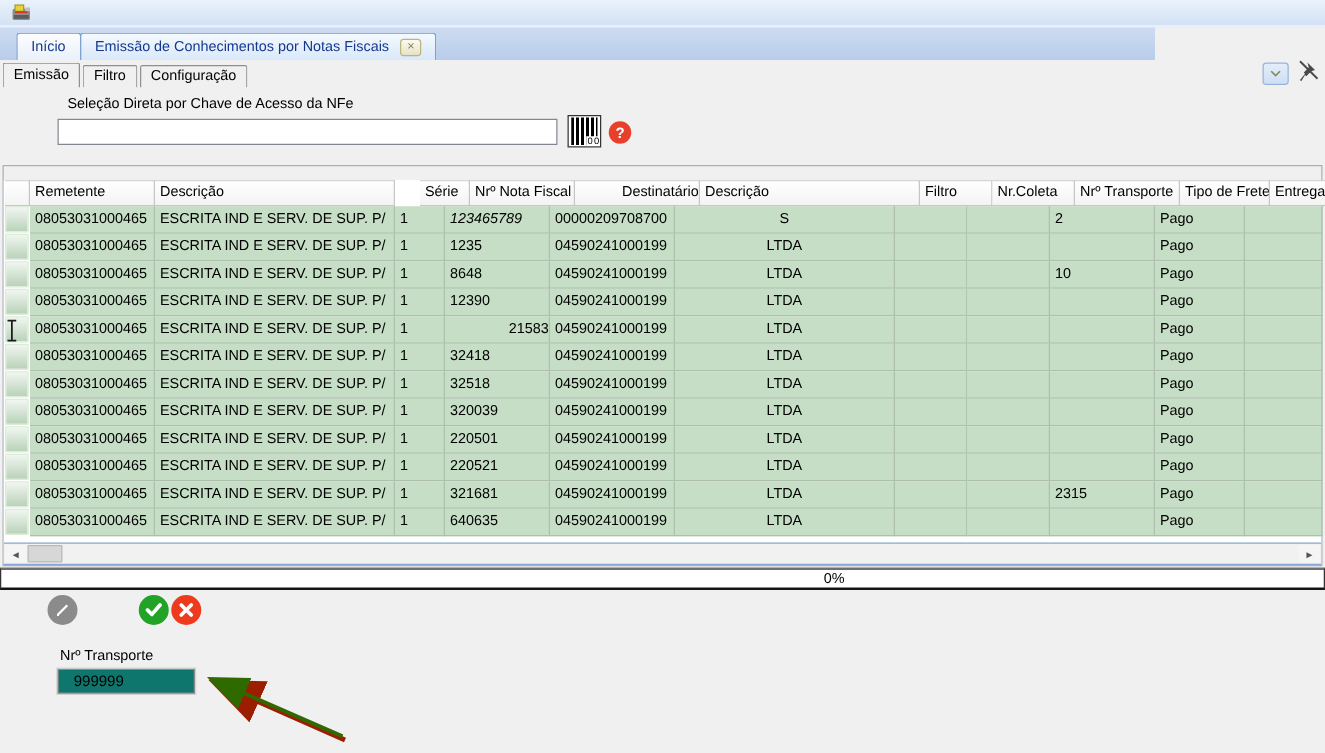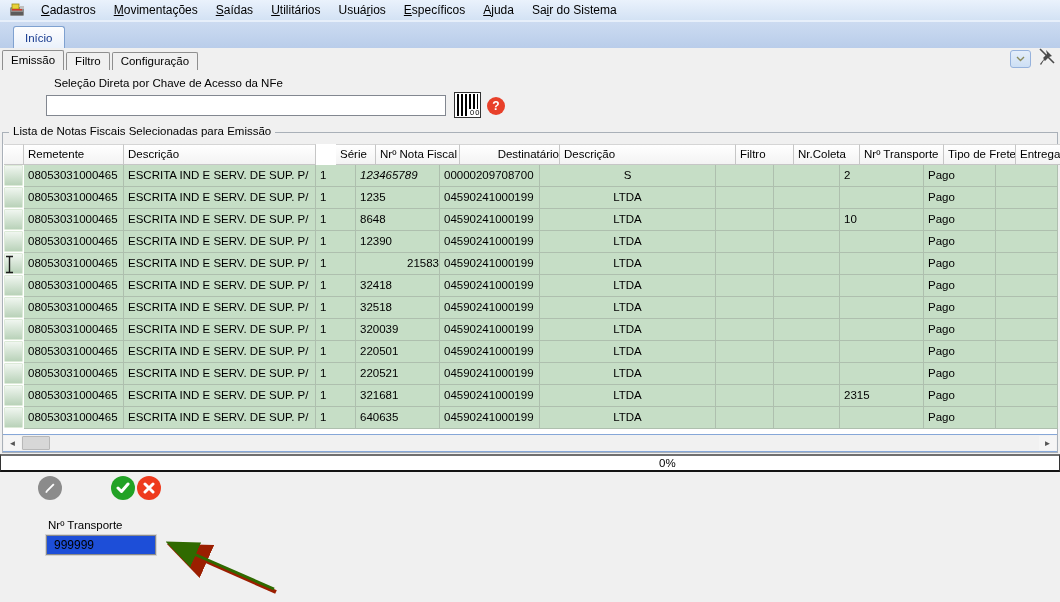--- a/index.html
+++ b/index.html
@@ -16,21 +16,21 @@
     position:absolute; top:0; left:0; width:1060px; height:20px;
     background: linear-gradient(#eaf2fc, #d3e2f4);
     display:flex; align-items:center; font-size:12px;
   }
   .menubar-gap { position:absolute; top:20px; left:0; width:1060px; height:2px; background:#e7effa; }
   .app-icon { width:18px; height:16px; margin:0 6px 0 8px; flex:none; }
   .menu-item { padding:2px 9px; cursor:default; white-space:nowrap; }
   .menu-item u { text-decoration:underline; }
   
   .tabbar {
-    position:absolute; top:22px; left:0; width:1060px; height:26px;
+    position:absolute; top:22px; left:0; width:924px; height:26px;
     background: linear-gradient(#ccdbf1, #b9cdea);
   }
   .doc-tab {
     position:absolute; bottom:0; height:22px;
     display:flex; align-items:center;
     border:1px solid #7fa1d0; border-bottom:none;
     border-radius:3px 3px 0 0;
     font-size:11.5px; color:#15388e; padding:0 11px; white-space:nowrap;
   }
   .tab-inicio { left:13px; background:linear-gradient(#fdfdfe,#eaf1fb); }
@@ -137,44 +137,47 @@
     position:absolute; width:24px; height:24px; border-radius:50%; border:none;
     display:flex; align-items:center; justify-content:center; padding:0; cursor:default;
   }
   .btn-edit    { left:38px;  top:476px; background:#8b8b8b; }
   .btn-confirm { left:111px; top:476px; background:#22a226; }
   .btn-cancel  { left:137px; top:476px; background:#ee3b1e; }
   
   .transporte-label { position:absolute; left:48px; top:519px; font-size:11.5px; }
   .transporte-input {
     position:absolute; left:46px; top:535px; width:110px; height:20px;
-    border:1px solid #8a8a8a; outline:1px solid #d4d4d4; background:#1d4ed8;
-    font-size:12px; padding:0 7px; font-family:"Liberation Sans",sans-serif;
+    border:1px solid #8a8a8a; outline:1px solid #d4d4d4; background:#0f766e;
+    font-size:12px; padding:0 12px; font-family:"Liberation Sans",sans-serif;
   }
   .annotation-arrow { position:absolute; left:152px; top:534px; }
   .ibeam-cursor { position:absolute; left:4px; top:255px; }
 </style>
 </head>
 <body>
 
 <div class="menubar">
   <svg class="app-icon" viewBox="0 0 18 16">
     <rect x="2" y="5" width="14" height="9" rx="1.5" fill="#8d8d8d"></rect>
     <rect x="3" y="10" width="12" height="3" fill="#5c5c5c"></rect>
     <rect x="4" y="2" width="7" height="5" fill="#e8d23a" stroke="#9a8a1a" stroke-width="0.8"></rect>
     <rect x="12" y="4" width="4" height="3" fill="#c0c0c0"></rect>
     <rect x="4" y="7" width="10" height="1.5" fill="#d23a2a"></rect>
   </svg>
-  <span><span class="menu-item"><u>C</u>adastros</span><span class="menu-item"><u>M</u>ovimentações</span><span class="menu-item"><u>S</u>aídas</span><span class="menu-item"><u>U</u>tilitários</span><span class="menu-item">Usuá<u>r</u>ios</span><span class="menu-item"><u>E</u>specíficos</span><span class="menu-item"><u>A</u>juda</span><span class="menu-item">Sa<u>i</u>r do Sistema</span></span>
 </div>
 <div class="menubar-gap"></div>
 
 <div class="tabbar">
   <div class="doc-tab tab-inicio">
     <span>Início</span>
+  </div>
+  <div class="doc-tab tab-emissao">
+    <span>Emissão de Conhecimentos por Notas Fiscais</span>
+    <span class="tab-close">×</span>
   </div>
   <div class="chevron-btn">
     <svg width="9" height="6" viewBox="0 0 9 6">
       <polyline points="1,1 4.5,4.5 8,1" fill="none" stroke="#8a8a5a" stroke-width="1.4"></polyline>
     </svg>
   </div>
   <div class="pin-btn">
     <svg width="20" height="21" viewBox="0 0 20 21">
       <path d="M9,3 L15,9 L12,10 L8,14 L7,13 L4,18 L3,17 L7,12 L6,11 L10,7 Z" fill="#4a4a4a"></path>
       <line x1="3" y1="2" x2="17" y2="16" stroke="#4a4a4a" stroke-width="1.6"></line>
@@ -196,21 +199,20 @@
 
 <div class="nfe-label">Seleção Direta por Chave de Acesso da NFe</div>
 <input class="nfe-input" type="text" value="" style="">
 <div class="barcode-btn">
   <div class="barcode-bars"></div>
   <div class="barcode-caption">000</div>
 </div>
 <div class="help-icon">?</div>
 
 <div class="groupbox">
-  <div class="groupbox-title">Lista de Notas Fiscais Selecionadas para Emissão</div>
   <div class="grid-body-bg"></div>
   <div class="grid-header">
       <div class="h-cell" style="width: 20px;"></div>
       <div class="h-cell" style="width: 100px;">Remetente</div>
       <div class="h-cell" style="width: 192px;">Descrição</div>
       <div class="h-cell" style="width: 40px; margin-left: 20px;">Série</div>
       <div class="h-cell" style="width: 84px;">Nrº Nota Fiscal</div>
       <div class="h-cell" style="width: 100px; text-align: right;">Destinatário</div>
       <div class="h-cell" style="width: 176px;">Descrição</div>
       <div class="h-cell" style="width: 58px;">Filtro</div>

